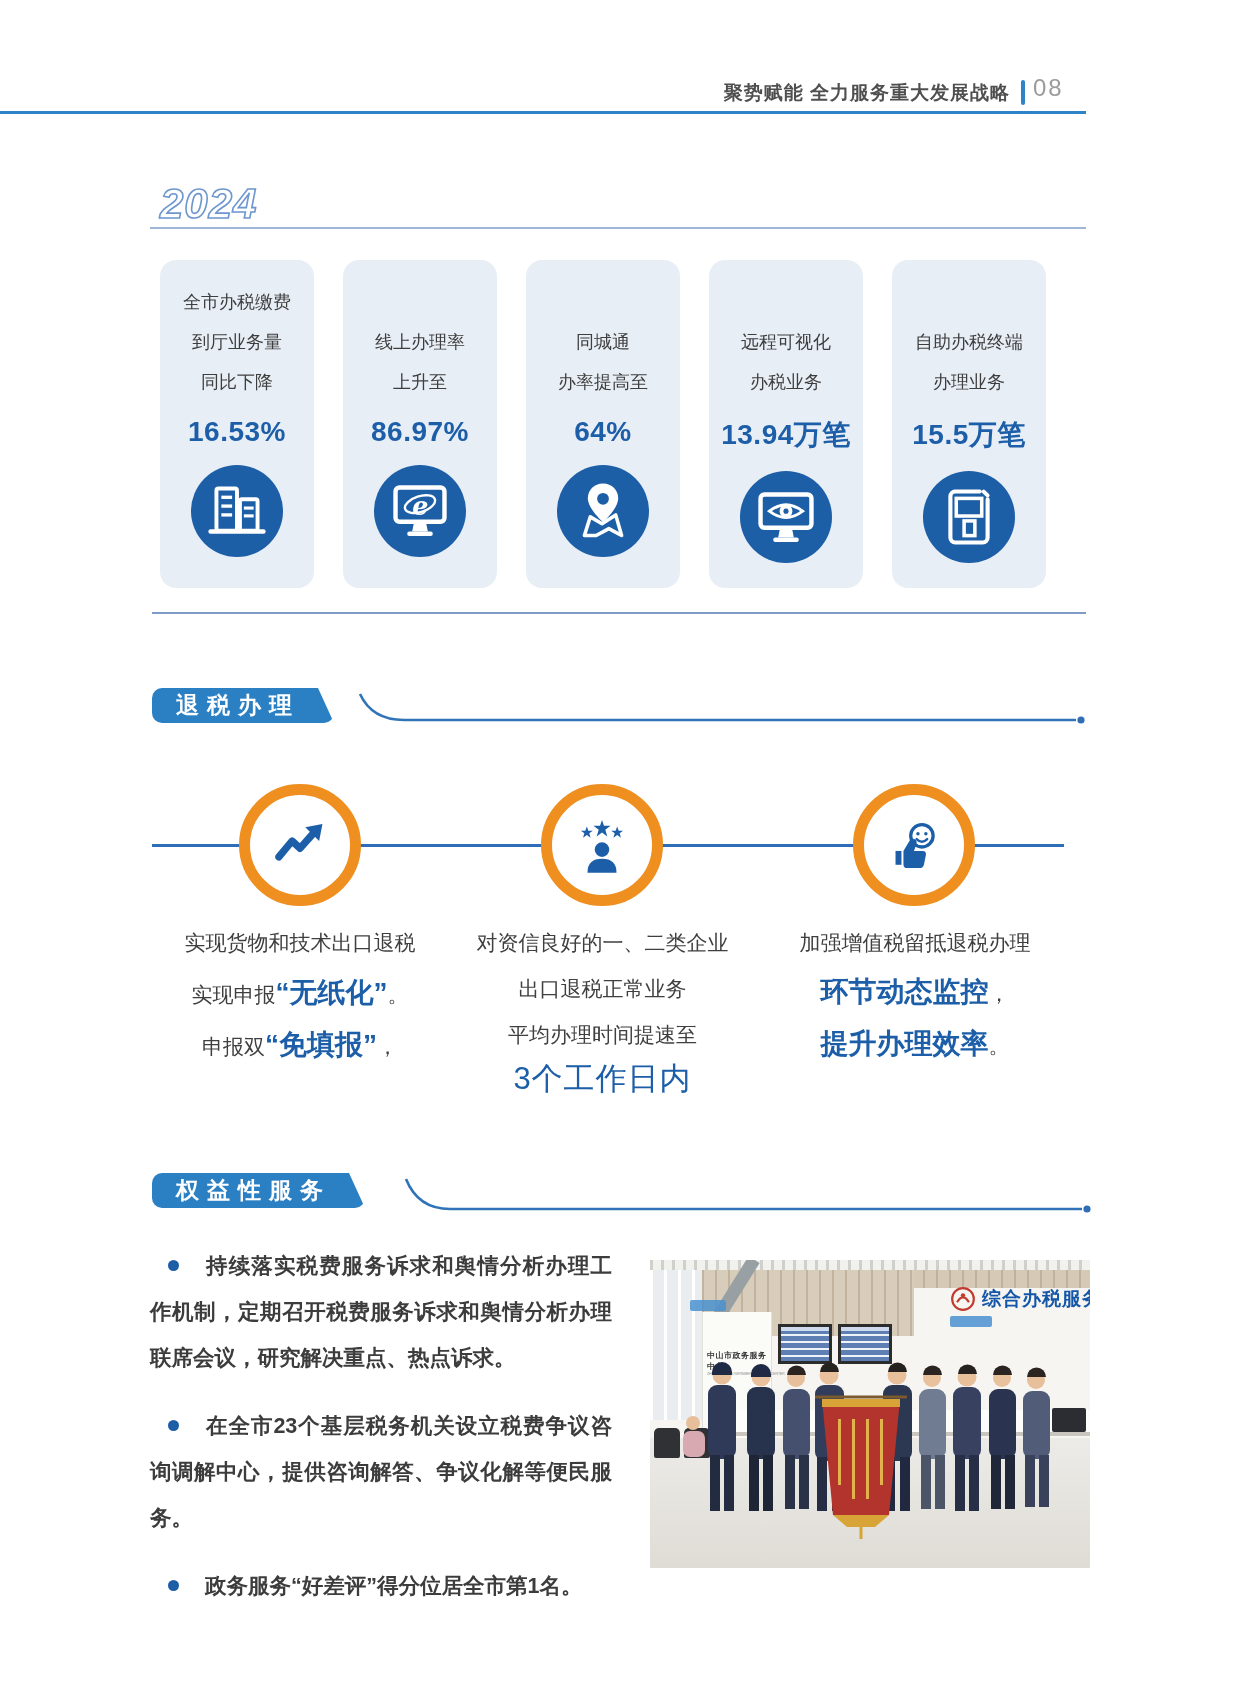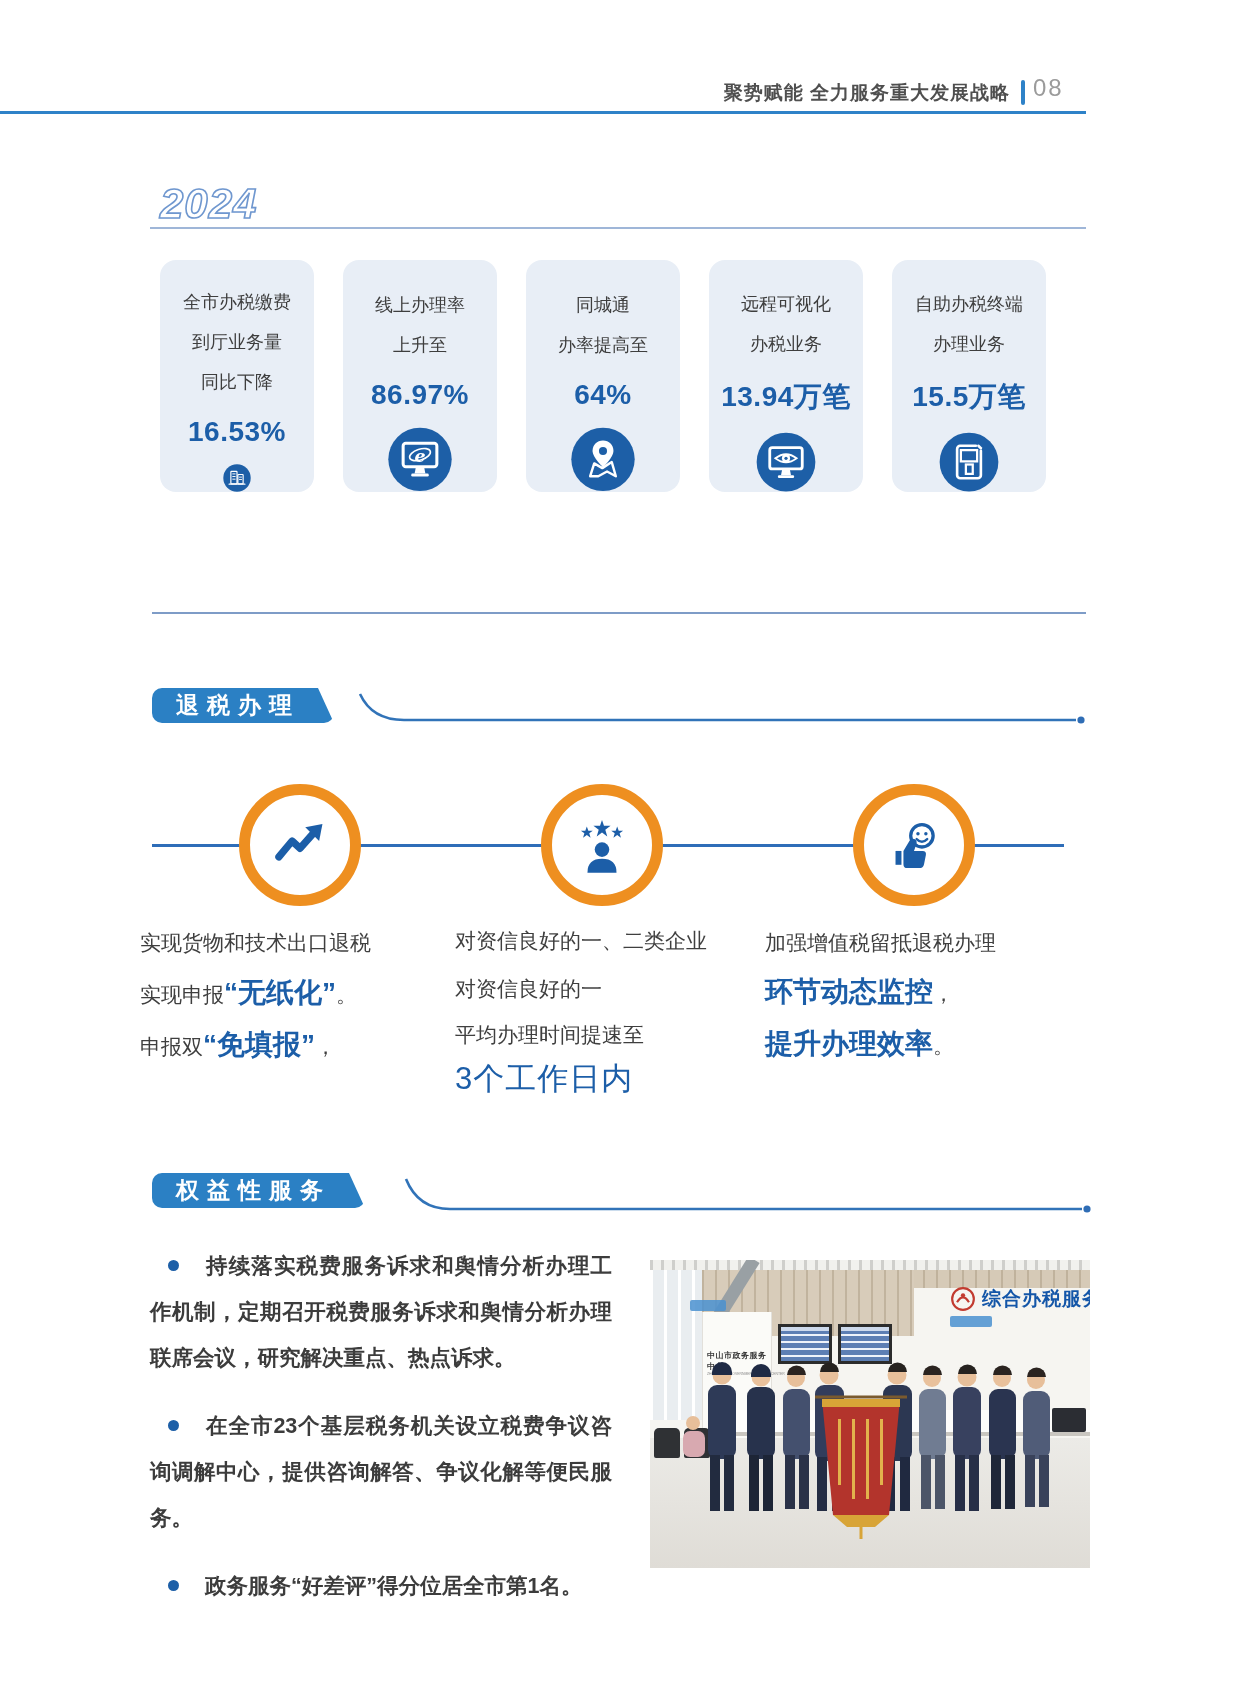--- a/index.html
+++ b/index.html
@@ -15,21 +15,21 @@
   .hdr-num { position:absolute; left:1033px; top:74px; font-size:24px; color:#9b9b9b; letter-spacing:2px; }
 
   
   .year { position:absolute; left:160px; top:180px; font-size:42px; font-weight:700;
     font-style:italic; color:#ffffff; -webkit-text-stroke:1.6px #6f97cf;
     text-shadow:0 0 1px #6f97cf; letter-spacing:1px; }
   .year-line { position:absolute; left:150px; top:227px; width:936px; height:2px; background:#9fb6d8; }
 
   
   .cards { position:absolute; left:160px; top:260px; width:888px; display:flex; gap:29px; }
-  .card { width:154px; height:232px; background:#e8eef6; border-radius:16px;
+  .card { width:154px; height:328px; background:#e8eef6; border-radius:16px;
     display:flex; flex-direction:column; align-items:center; padding-top:24px; }
   .card-titles { height:118px; display:flex; flex-direction:column; justify-content:flex-end;
     align-items:center; font-size:18px; color:#3e3e3e; line-height:40px; text-align:center; }
   .card-value { margin-top:14px; font-size:28px; font-weight:700; color:#1c5ea8; letter-spacing:0.5px; }
   .card-icon { margin-top:16px; width:94px; height:94px; }
 
   
   .banner { position:absolute; height:35px; background:#2b80c4; color:#fff;
     font-size:23px; font-weight:700; letter-spacing:8px; line-height:35px;
     padding:0 34px 0 24px; border-radius:10px;
@@ -37,21 +37,21 @@
   .banner-refund { left:152px; top:688px; }
   .banner-rights { left:152px; top:1173px; }
   .swoosh { position:absolute; }
 
   
   .circles-line { position:absolute; left:152px; top:844px; width:912px; height:3px; background:#2e6db8; }
   .big-circle { position:absolute; top:784px; width:122px; height:122px; background:#fff;
     border:11px solid #ee8f20; border-radius:50%; display:flex; align-items:center; justify-content:center; }
   .big-circle svg { width:66px; height:66px; }
 
-  .refund-col { position:absolute; top:928px; color:#3f3f3f; font-size:21px; }
+  .refund-col { position:absolute; top:928px; text-align:center; color:#3f3f3f; font-size:21px; }
   .r-line { margin-bottom:20px; line-height:30px; }
   .em { color:#1c5ea8; font-weight:700; font-size:28px; }
   .em-big { color:#1c5ea8; font-weight:400; font-size:31px; letter-spacing:1px; }
 
   
   .bullets { position:absolute; left:150px; top:1243px; width:462px;font-weight:bold; }
   .bullet { font-size:21.5px; line-height:46px; color:#3c3c3c; text-align:justify;
     text-indent:18px; margin-bottom:22px; }
   .dot { display:inline-block; width:11px; height:11px; border-radius:50%;
     background:#1d5fa7; margin-right:26px; vertical-align:2px; }
@@ -229,24 +229,24 @@
     </div>
     <div class="r-line">
       <span>实现申报</span><span class="em">“无纸化”</span><span>。</span>
     </div>
     <div class="r-line">
       <span>申报双</span><span class="em">“免填报”</span><span>，</span>
     </div>
   </div>
 
   <div class="refund-col" style="left:455px; width:295px;">
-    <div class="r-line" style="margin-bottom:16px;font-family:Liberation Mono, monospace;">
+    <div class="r-line" style="margin-bottom:16px;">
       <span>对资信良好的一、二类企业</span></div>
     <div class="r-line" style="margin-bottom:16px;">
-      <span>对资信良好的一</span></div>
+      <span>出口退税正常业务</span></div>
     <div class="r-line" style="margin-bottom:14px;">
       <span>平均办理时间提速至</span></div>
     <div class="r-line">
       <span class="em-big">3个工作日内</span></div>
   </div>
 
   <div class="refund-col" style="left:765px; width:300px;">
     <div class="r-line" style="margin-bottom:14px;">
       <span>加强增值税留抵退税办理</span></div>
     <div class="r-line" style="margin-bottom:10px; line-height:40px;">

